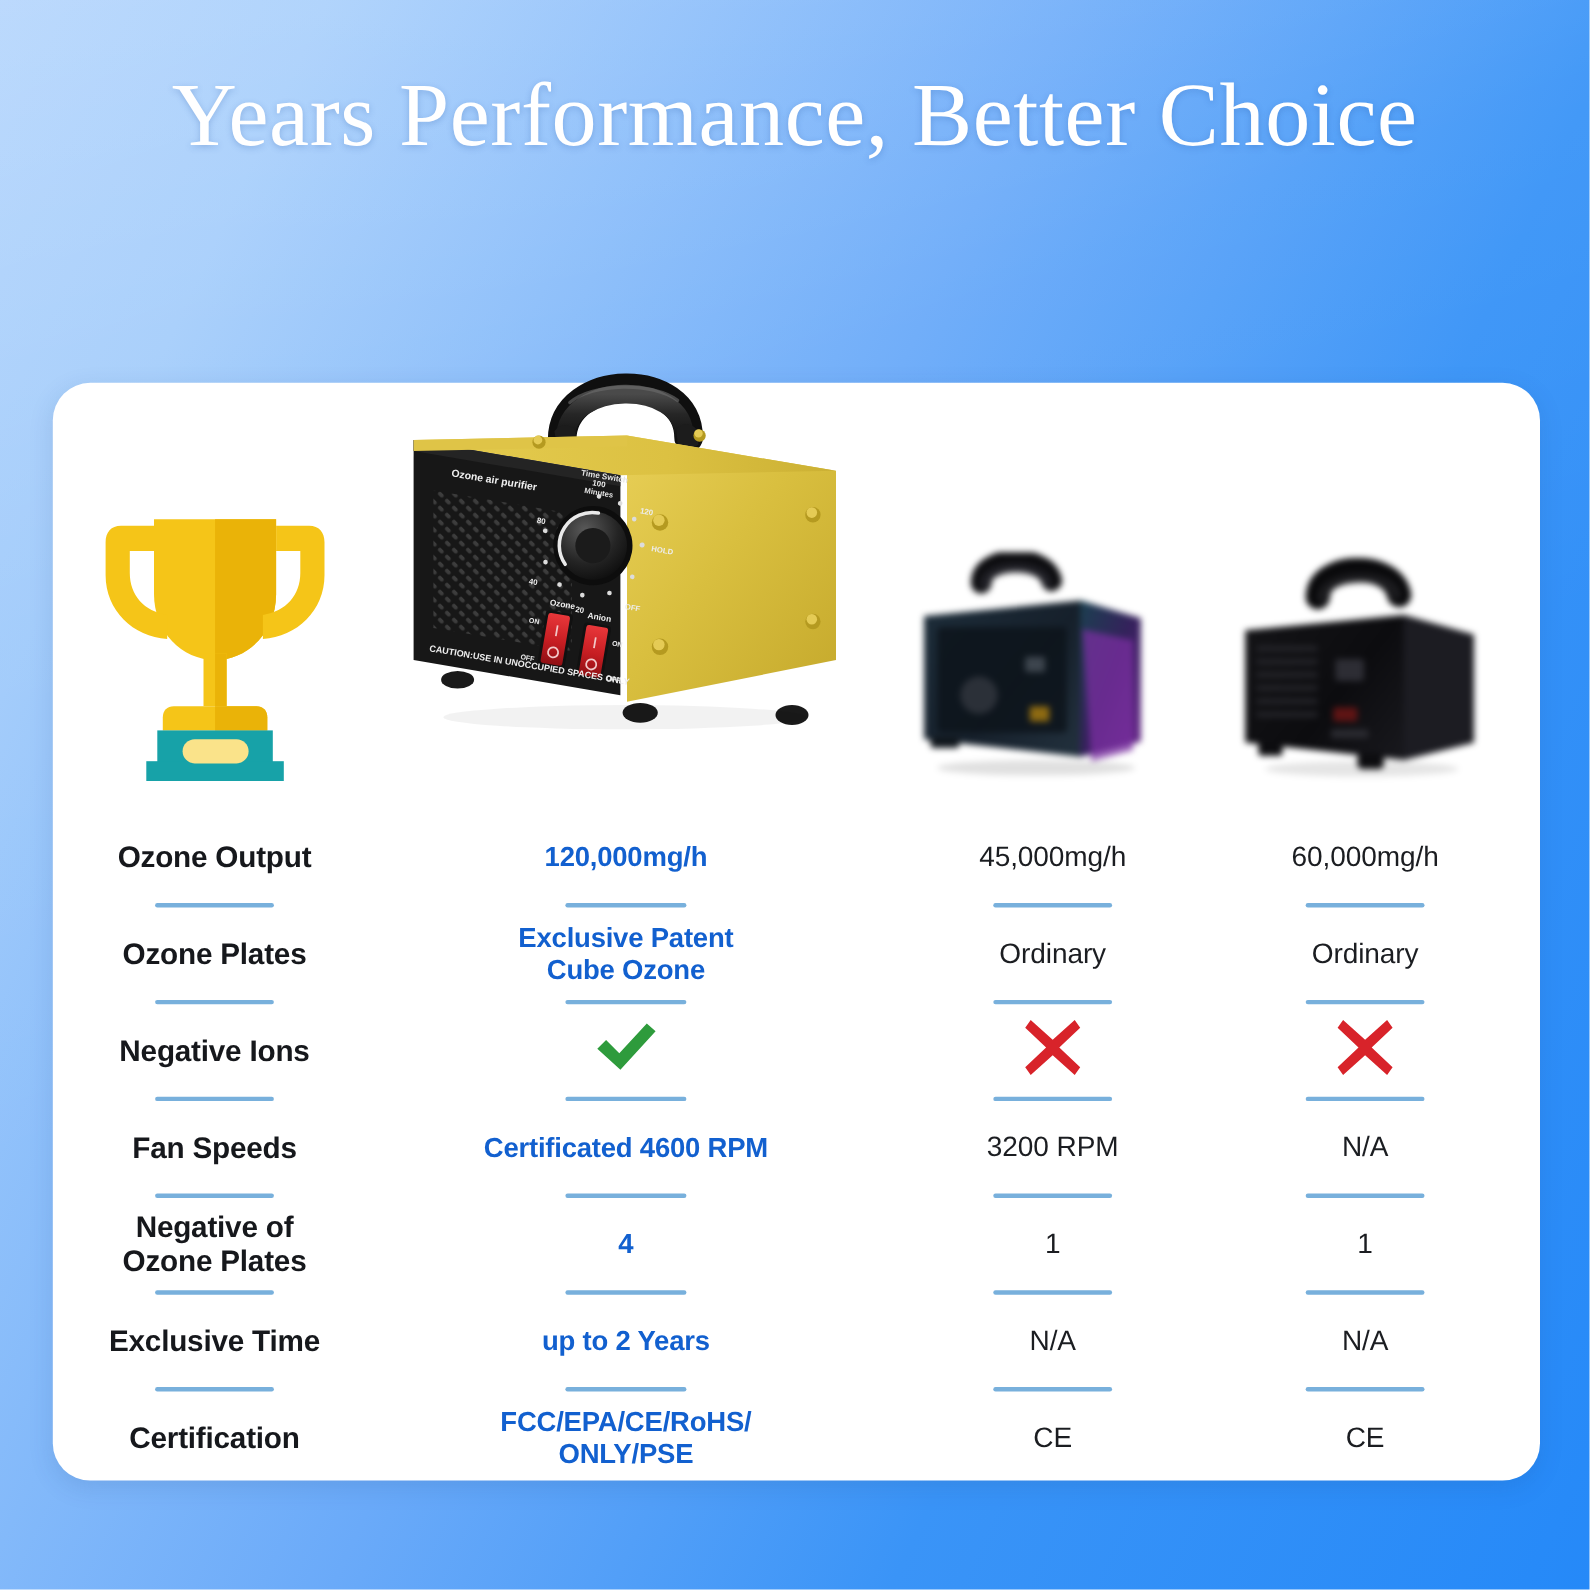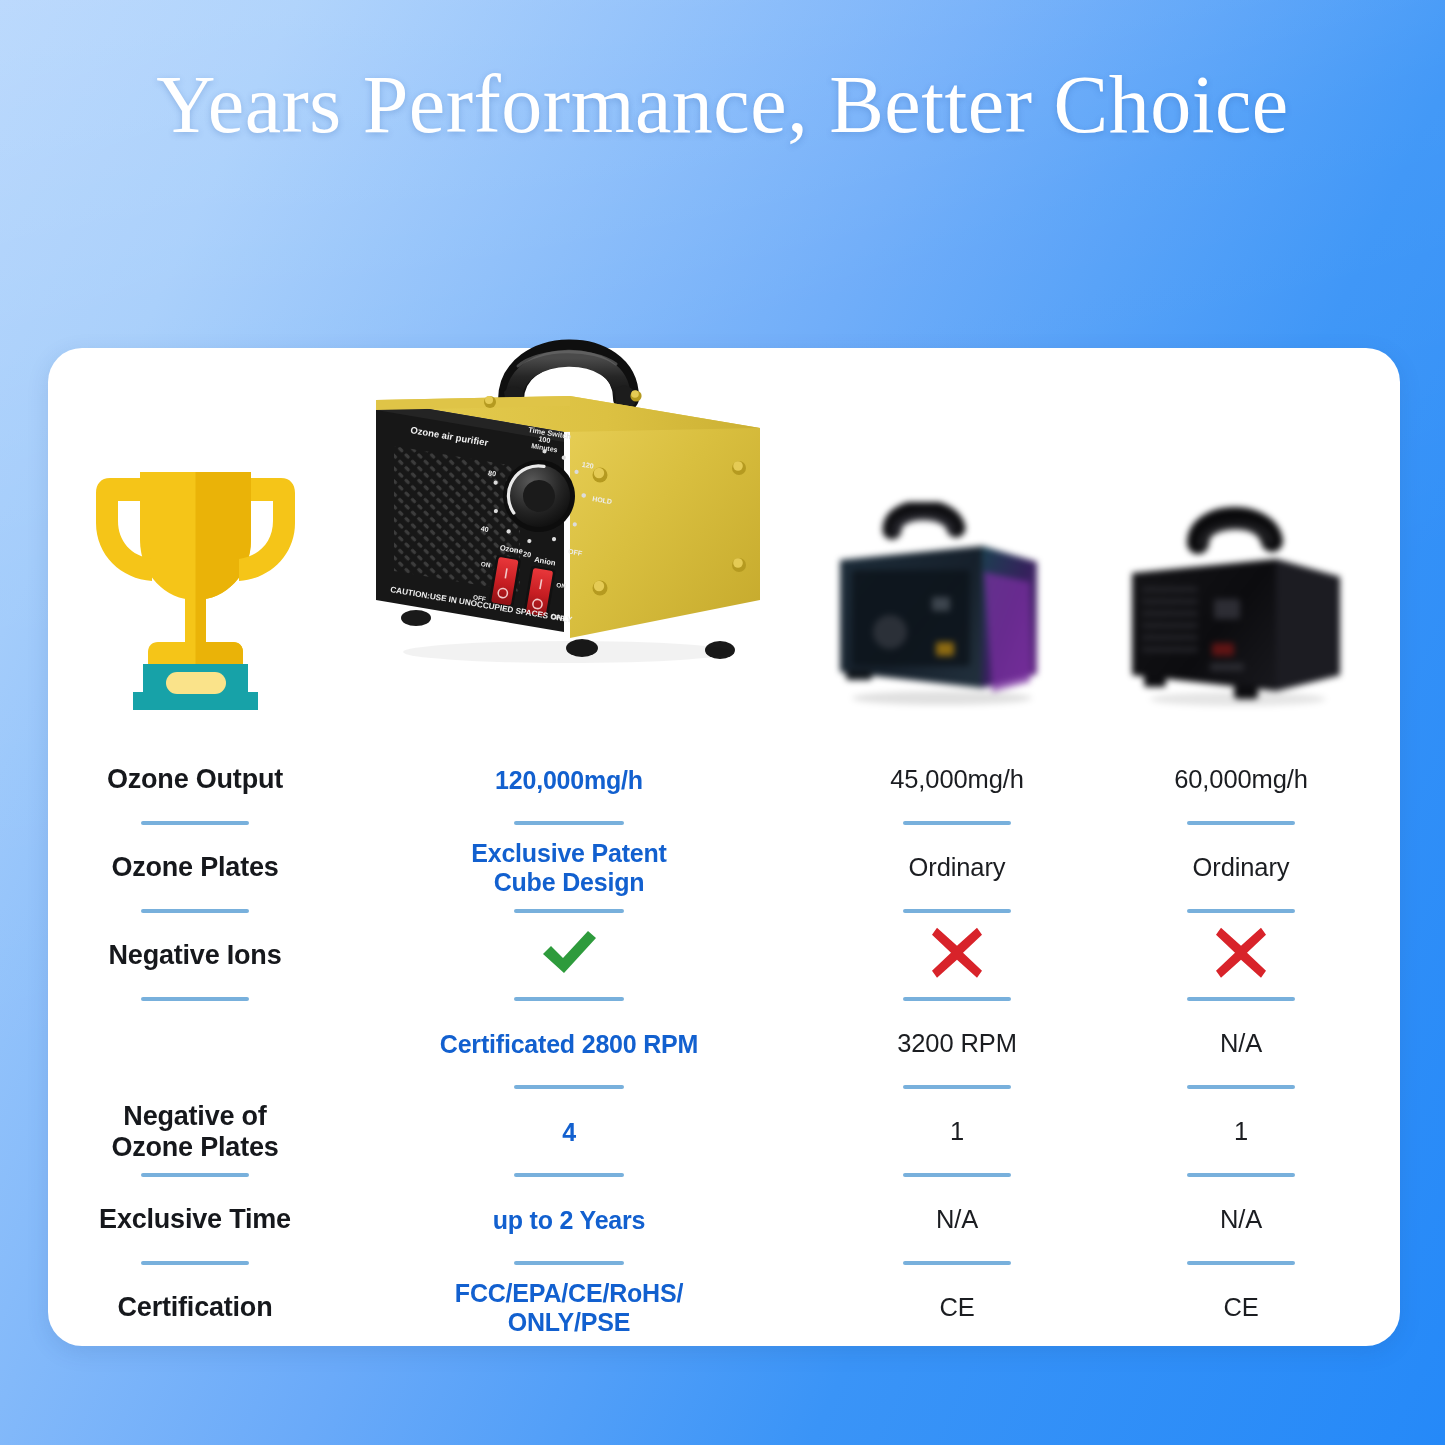--- a/index.html
+++ b/index.html
@@ -377,21 +377,21 @@
     <div class="row" style="height: 88px;">
       <div class="cell" style="left: 70px; width: 250px; top: 0px; height: 88px;">
         <div class="cell-inner lbl-text">
           <div>Ozone Plates</div>
         </div>
         <div class="divider w-lbl" style="top: 85px;"></div>
       </div>
       <div class="cell" style="left: 383px; width: 372px; top: 0px; height: 88px;">
         <div class="cell-inner hero-text">
           <div>Exclusive Patent</div>
-          <div>Cube Design</div>
+          <div>Cube Ozone</div>
         </div>
         <div class="divider w-hero" style="top: 85px;"></div>
       </div>
       <div class="cell" style="left: 828px; width: 258px; top: 0px; height: 88px;">
         <div class="cell-inner comp-text">
           <div>Ordinary</div>
         </div>
         <div class="divider w-comp" style="top: 85px;"></div>
       </div>
       <div class="cell" style="left: 1112px; width: 258px; top: 0px; height: 88px;">
@@ -421,23 +421,29 @@
         <div class="divider w-comp" style="top: 85px;"></div>
       </div>
       <div class="cell" style="left: 1112px; width: 258px; top: 0px; height: 88px;">
         <div class="cell-inner comp-text"><svg width="54" height="54" viewBox="0 0 54 54">
             <path d="M7 2 L27 20 L47 2 L52 9 L33 27 L52 45 L47 52 L27 34 L7 52 L2 45 L21 27 L2 9 Z" fill="#d8232a"></path>
           </svg></div>
         <div class="divider w-comp" style="top: 85px;"></div>
       </div>
     </div>
     <div class="row" style="height: 88px;">
+      <div class="cell" style="left: 70px; width: 250px; top: 0px; height: 88px;">
+        <div class="cell-inner lbl-text">
+          <div>Fan Speeds</div>
+        </div>
+        <div class="divider w-lbl" style="top: 85px;"></div>
+      </div>
       <div class="cell" style="left: 383px; width: 372px; top: 0px; height: 88px;">
         <div class="cell-inner hero-text">
-          <div>Certificated 2800 RPM</div>
+          <div>Certificated 4600 RPM</div>
         </div>
         <div class="divider w-hero" style="top: 85px;"></div>
       </div>
       <div class="cell" style="left: 828px; width: 258px; top: 0px; height: 88px;">
         <div class="cell-inner comp-text">
           <div>3200 RPM</div>
         </div>
         <div class="divider w-comp" style="top: 85px;"></div>
       </div>
       <div class="cell" style="left: 1112px; width: 258px; top: 0px; height: 88px;">

